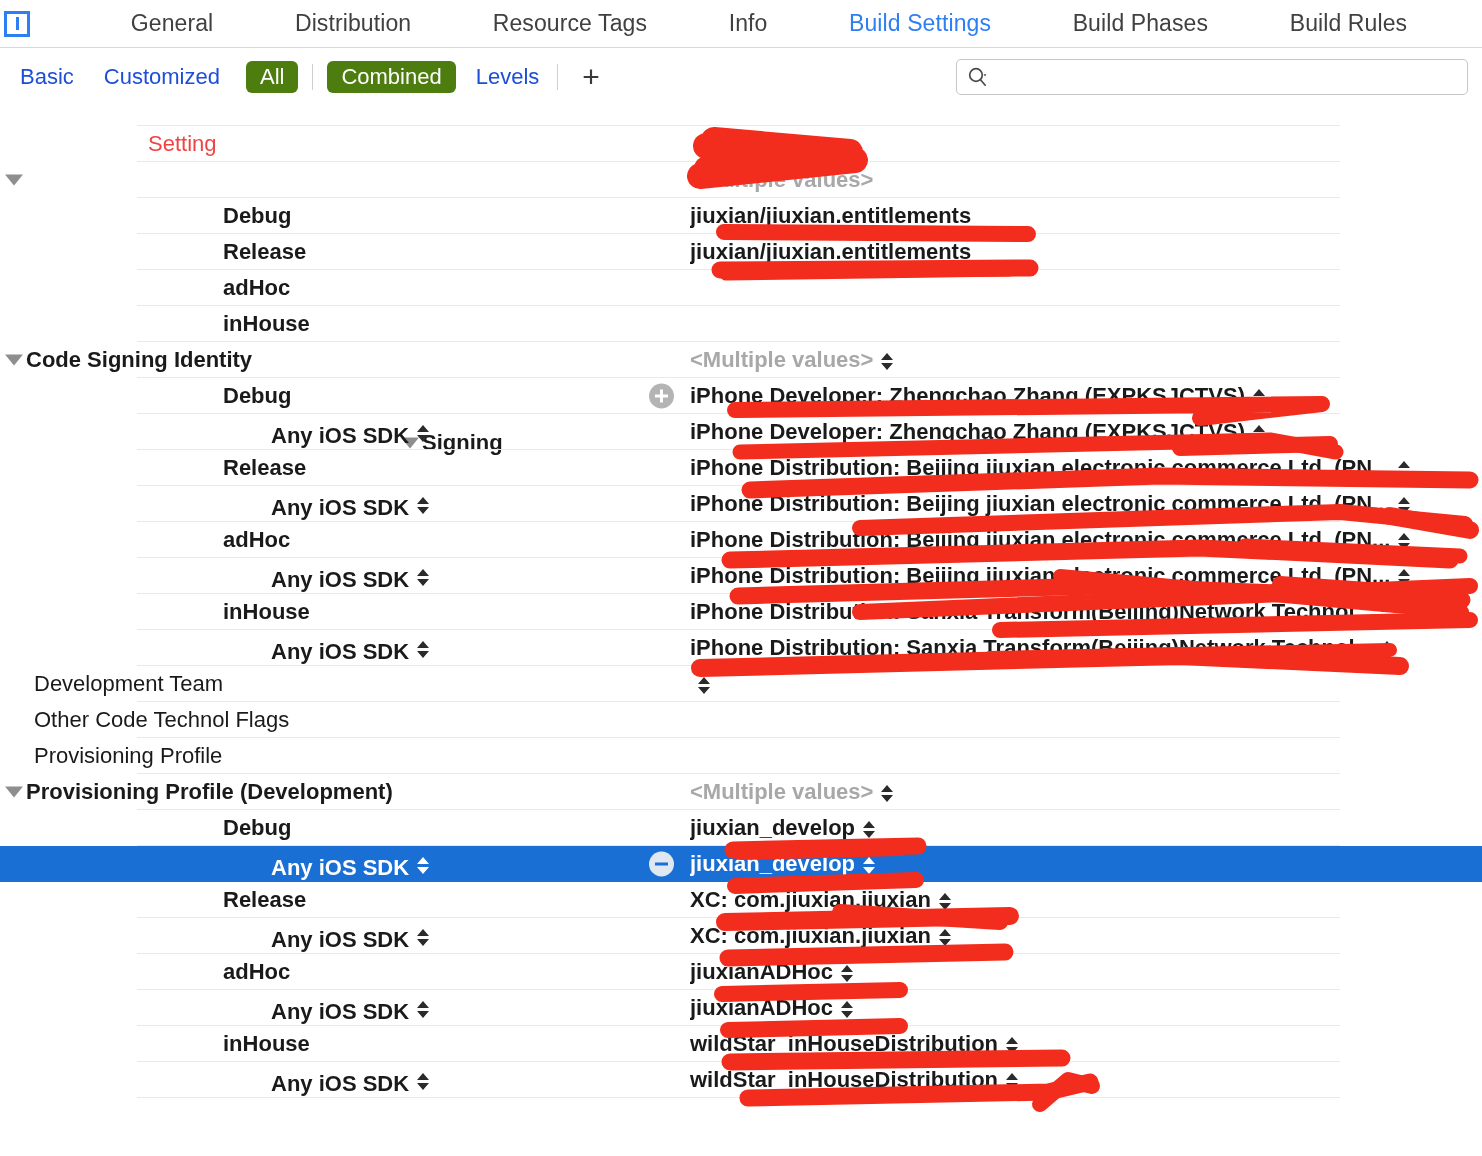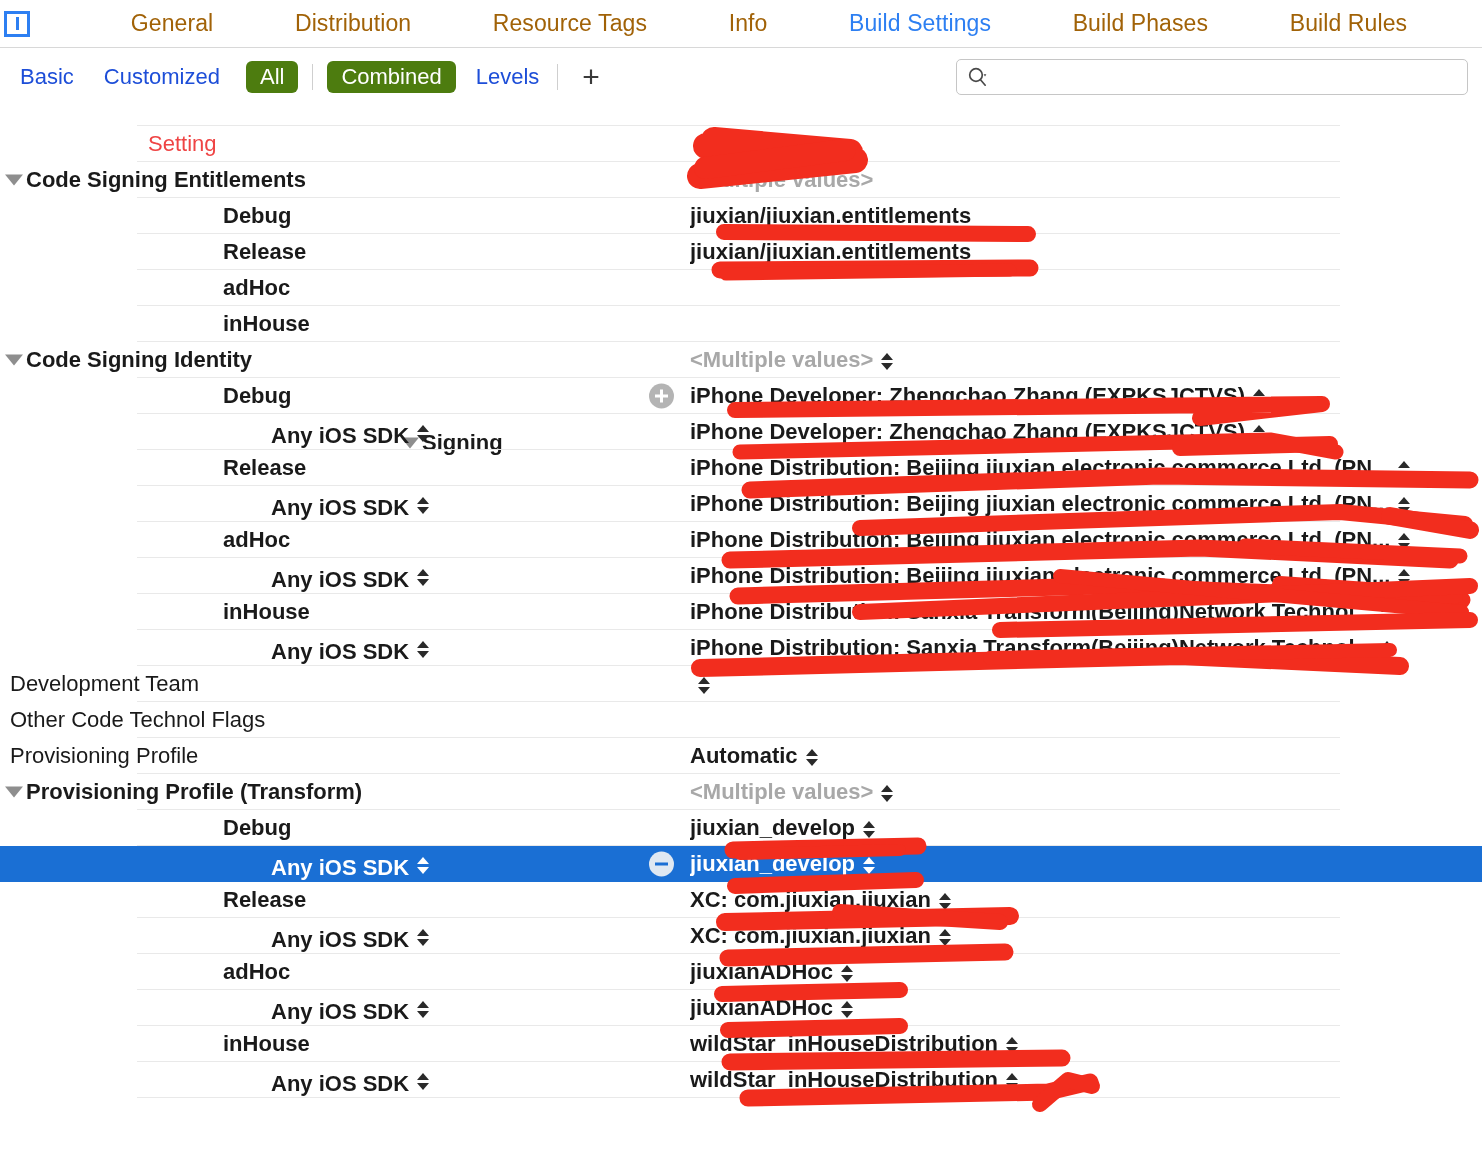--- a/index.html
+++ b/index.html
@@ -44,21 +44,21 @@
   }
   .tabs {
     display: flex;
     align-items: center;
     flex: 1 1 auto;
     justify-content: space-around;
     padding: 0 34px 0 60px;
   }
   .tab {
     font-size: 23px;
-    color: #a16207;
+    color: #404040;
     letter-spacing: 0.1px;
     white-space: nowrap;
     cursor: default;
   }
   .tab.active { color: #2d7ff2; }
 
   
   .filterbar {
     height: 58px;
     display: flex;
@@ -168,21 +168,21 @@
     border-left: 9px solid transparent;
     border-right: 9px solid transparent;
     border-top: 11px solid #8e8e8e;
   }
   .ltext {
     font-size: 22px;
     white-space: nowrap;
   }
   
   .lv-group  { padding-left: 26px; font-weight: bold; }
-  .lv-plain  { padding-left: 10px; font-weight: normal; }
+  .lv-plain  { padding-left: 34px; font-weight: normal; }
   .lv-header { padding-left: 148px; font-weight: normal; color: #ef4444; }
   .lv-conf   { padding-left: 223px; font-weight: bold; }
   .lv-sdk    { padding-left: 271px; font-weight: bold; margin-top: 8px; }
   .row.selected .ltext { color: #ffffff; }
 
   .stepper {
     display: inline-flex;
     flex-direction: column;
     align-items: center;
     justify-content: center;
@@ -327,21 +327,20 @@
         <span class="ltext lv-header">Setting</span>
       </div>
       <div class="value">
         <span class="vtext"></span>
       </div>
       <div class="sep"></div>
     </div>
     <div class="row">
       <div class="label">
         <span class="tri"></span>
-        <span class="ltext lv-group">Code Signing Entitlements</span>
       </div>
       <div class="value">
         <span class="vtext muted">&lt;Multiple values&gt;</span>
       </div>
       <div class="sep"></div>
     </div>
     <div class="row">
       <div class="label">
         <span class="ltext lv-conf">Debug</span>
       </div>
@@ -534,33 +533,26 @@
       </div>
       <div class="value">
         <span class="vtext"></span>
       </div>
       <div class="sep"></div>
     </div>
     <div class="row">
       <div class="label">
         <span class="ltext lv-plain">Provisioning Profile</span>
       </div>
-      <div class="value">
-        <span class="vtext">Automatic</span>
-        <span class="stepper">
-          <i class="up"></i>
-          <i class="down"></i>
-        </span>
-      </div>
       <div class="sep"></div>
     </div>
     <div class="row">
       <div class="label">
         <span class="tri"></span>
-        <span class="ltext lv-group">Provisioning Profile (Transform)</span>
+        <span class="ltext lv-group">Provisioning Profile (Development)</span>
       </div>
       <div class="value">
         <span class="vtext muted">&lt;Multiple values&gt;</span>
         <span class="stepper">
           <i class="up"></i>
           <i class="down"></i>
         </span>
       </div>
       <div class="sep"></div>
     </div>

